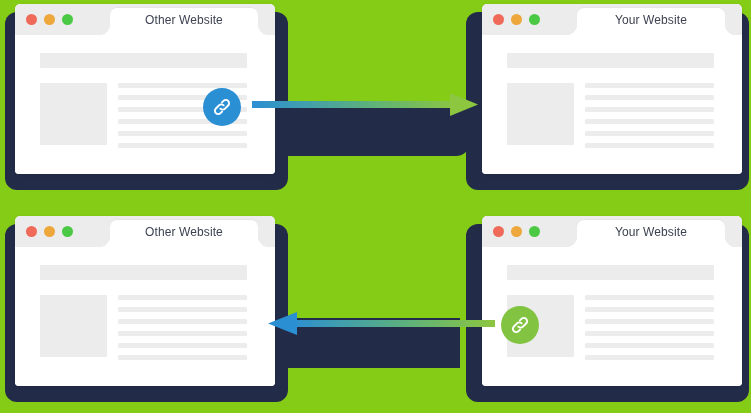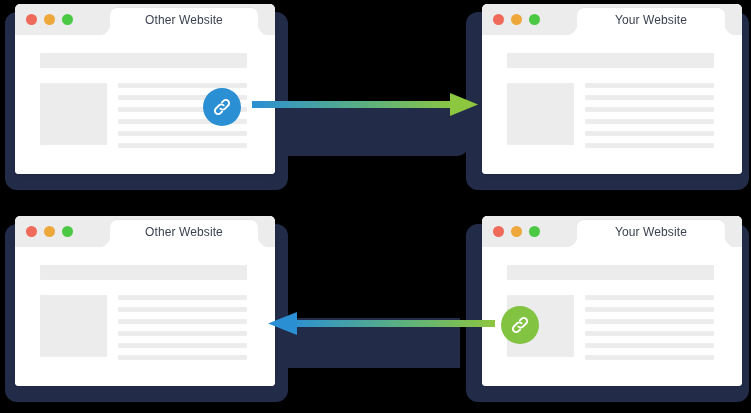--- a/index.html
+++ b/index.html
@@ -7,21 +7,21 @@
     padding: 0;
     background: #466a4d;
     font-family: "Liberation Sans", sans-serif;
   }
 
   #stage {
     position: relative;
     width: 751px;
     height: 413px;
     overflow: hidden;
-    background: #000000;
+    background: #84cc16;
   }
 
   
   .window-group {
     position: absolute;
   }
 
   
   .window-shadow {
     position: absolute;

